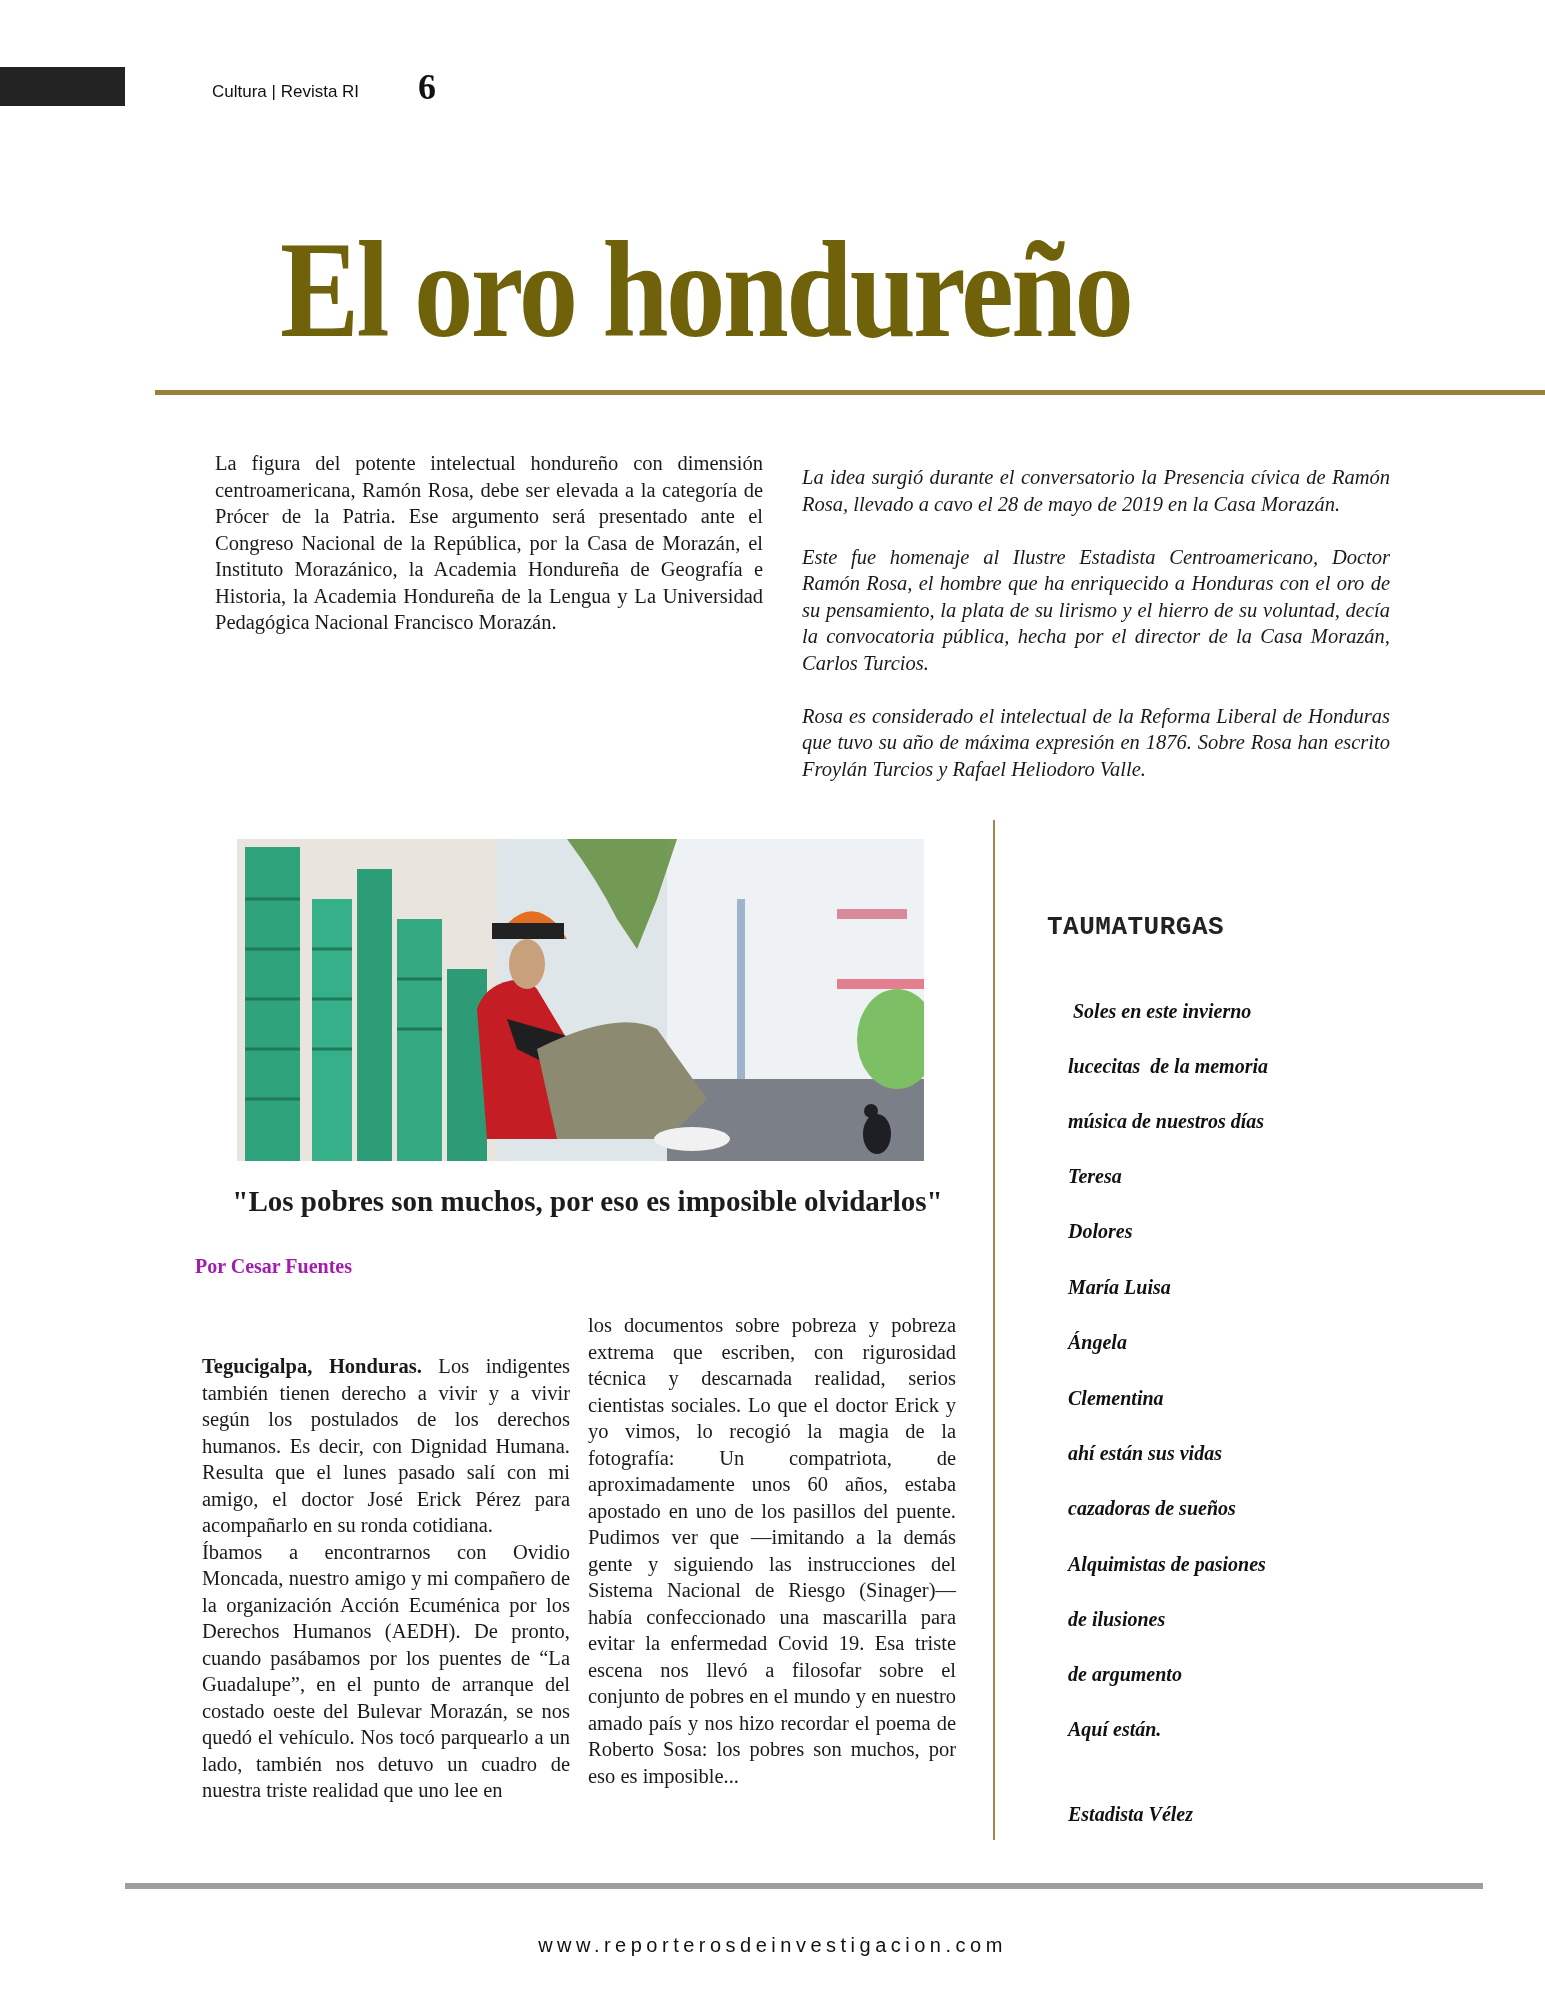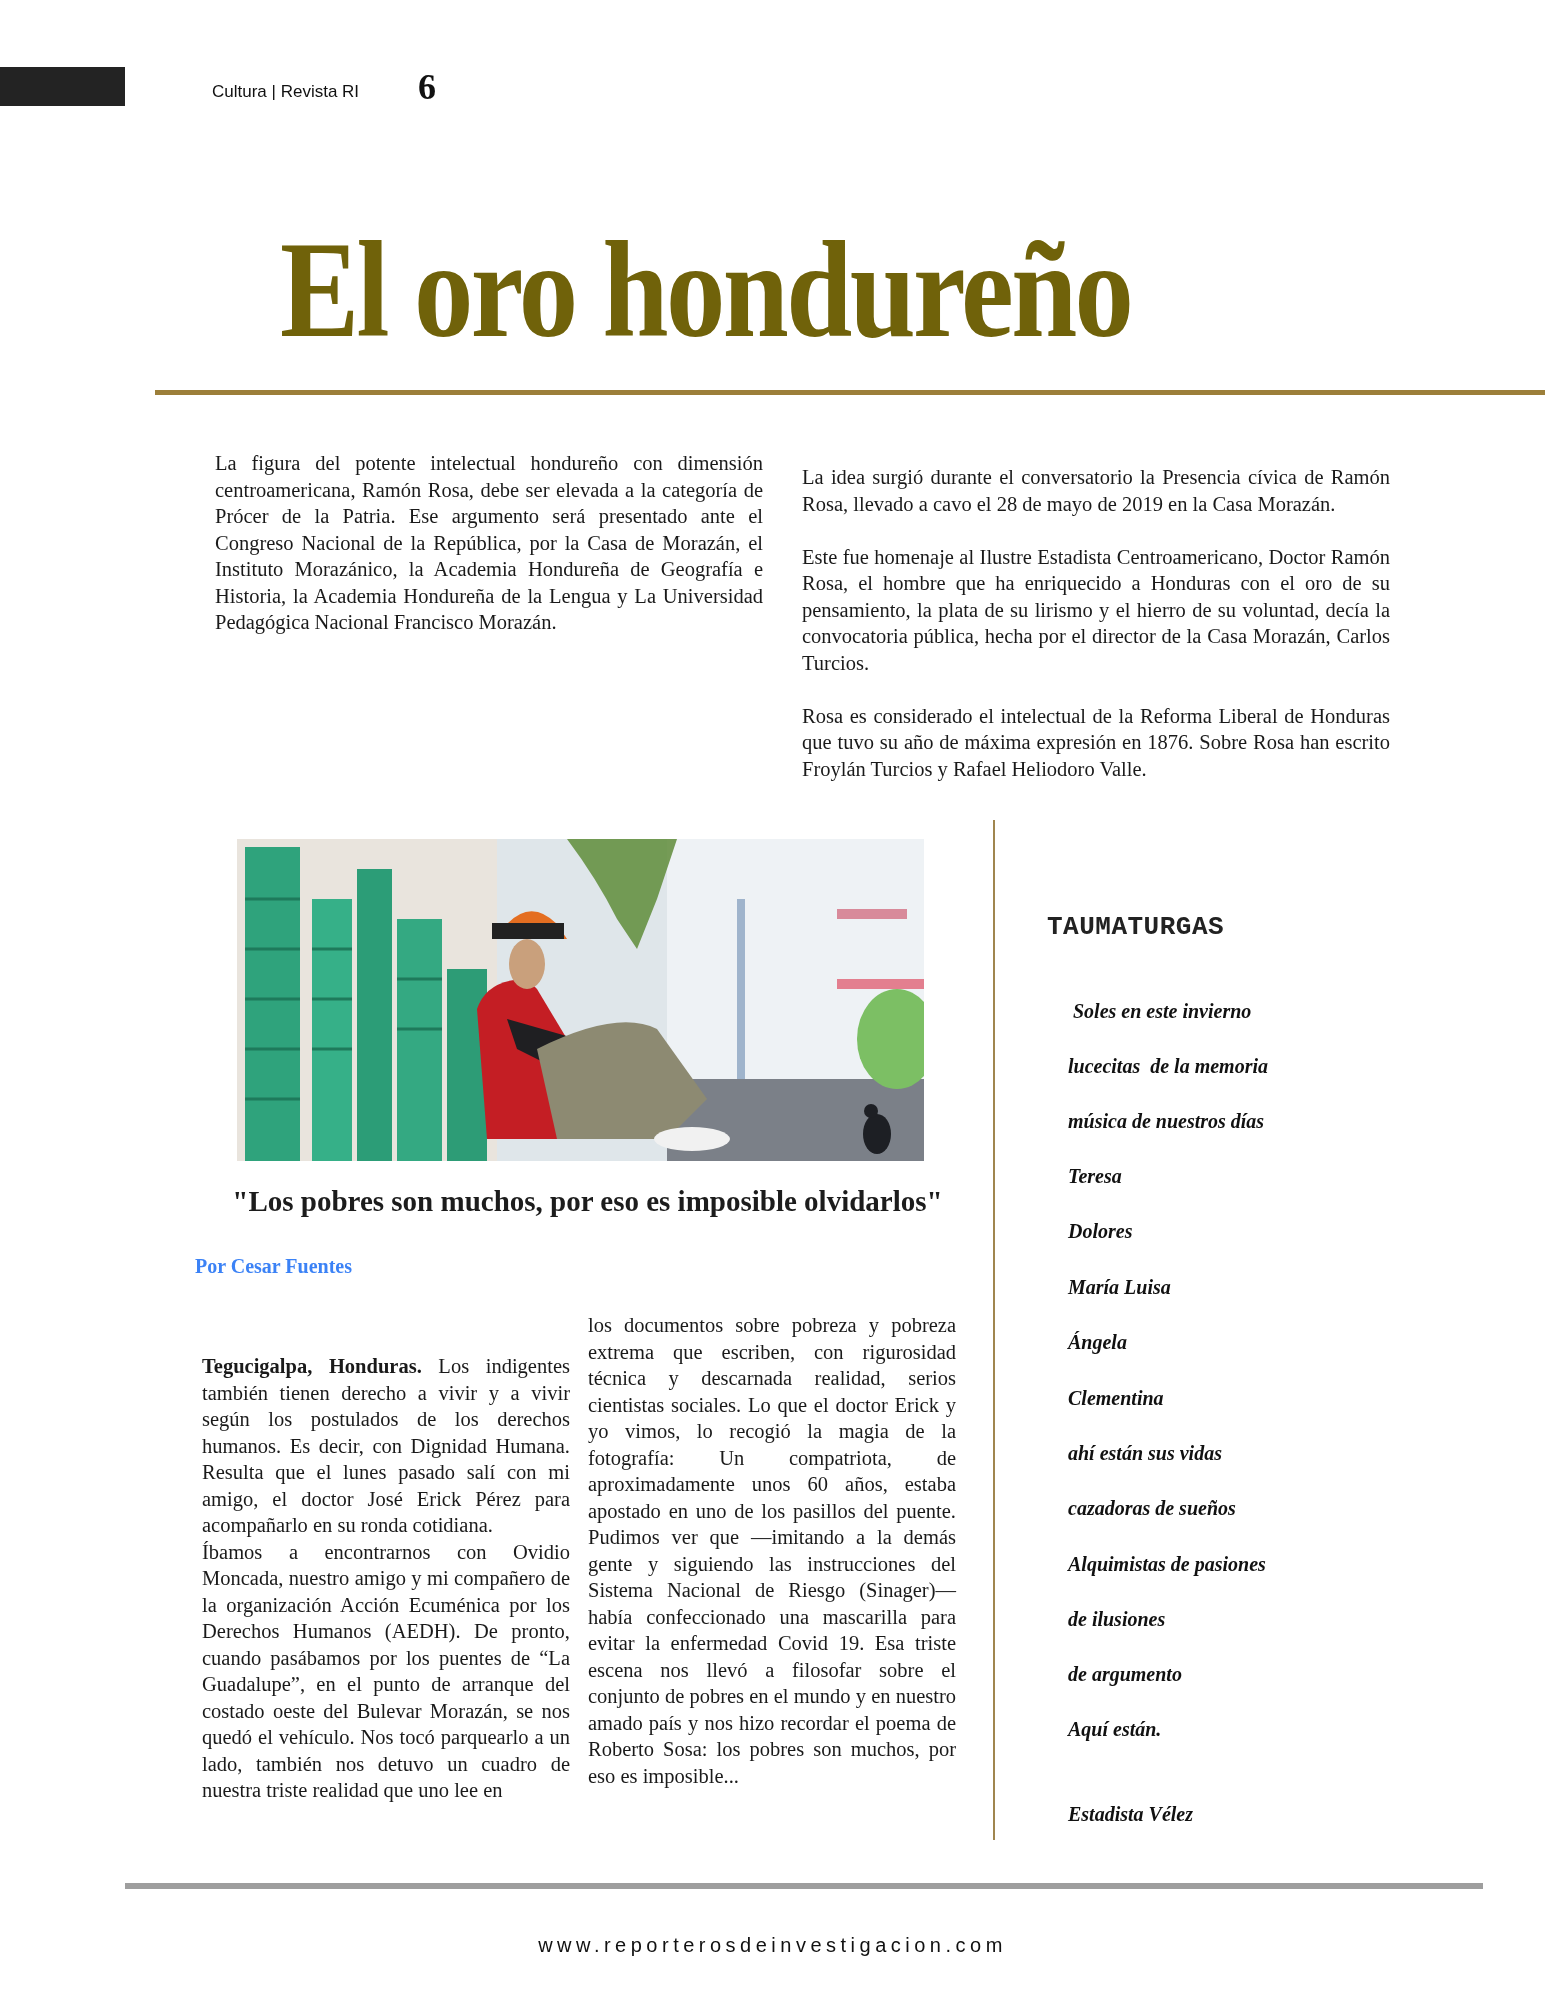--- a/index.html
+++ b/index.html
@@ -8,25 +8,25 @@
     .black-bar { left: 0; top: 67px; width: 125px; height: 39px; background: #232323; }
     .section-label { left: 212px; top: 82px; font-family: "Liberation Sans", sans-serif; font-size: 17px; color: #111; }
     .page-number { left: 418px; top: 66px; font-family: "Liberation Serif", serif; font-weight: bold; font-size: 36px; color: #111; }
     .main-title { left: 280px; top: 215px; width: 1140px; font-family: "Liberation Serif", serif; font-weight: bold; font-size: 138px; line-height: 150px; color: #70620a; letter-spacing: -3px; transform: scaleX(0.86); transform-origin: left top; white-space: nowrap; }
     .title-rule { left: 155px; top: 390px; width: 1390px; height: 5px; background: #9c7f3a; }
     .col-text { font-family: "Liberation Serif", serif; font-size: 20.5px; line-height: 26.5px; text-align: justify; color: #1a1a1a; }
     .col-text p { margin: 0 0 26.5px 0; }
     .col-text p.tight { margin: 0; }
     .col-text b { font-weight: bold; }
     .col1 { left: 215px; top: 450px; width: 548px; }
-    .col2 { left: 802px; top: 464px; width: 588px; }
+    .col2 { left: 802px; top: 464px; width: 588px; font-style: italic; }
     .photo { left: 237px; top: 839px; width: 687px; height: 322px; overflow: hidden; background: #c9d4d9; }
     .photo svg { display: block; width: 100%; height: 100%; }
     .article-title { left: 215px; top: 1185px; width: 745px; text-align: center; font-family: "Liberation Serif", serif; font-weight: bold; font-size: 29px; line-height: 33px; color: #1c1c1c; }
-    .byline { left: 195px; top: 1255px; font-family: "Liberation Serif", serif; font-weight: bold; font-size: 20px; color: #3b82f6; text-align: center; }
+    .byline { left: 195px; top: 1255px; font-family: "Liberation Serif", serif; font-weight: bold; font-size: 20px; color: #a21caf; text-align: center; }
     .col3 { left: 202px; top: 1308px; width: 368px; margin-top: 45px; }
     .col4 { left: 588px; top: 1312px; width: 368px; }
     .col3 p, .col4 p { margin: 0; }
     .v-divider { left: 993px; top: 820px; width: 2px; height: 1020px; background: #a0864f; }
     .poem-title { position: absolute; left: 1047px; top: 912px; font-family: Liberation Mono, monospace; font-weight: bold; font-size: 26px; letter-spacing: 0.5px; color: #222; }
     .poem-line { position: absolute; left: 1044px; font-family: "Liberation Serif", serif; font-weight: bold; font-style: italic; font-size: 20px; color: #111; white-space: pre; margin-left: 24px; }
     .bottom-rule { left: 125px; top: 1883px; width: 1358px; height: 6px; background: #9e9e9e; }
     .footer-url { left: 0; width: 1545px; top: 1934px; text-align: center; font-family: "Liberation Sans", sans-serif; font-size: 20px; letter-spacing: 4.5px; color: #111; }
   </style>
 </head>

